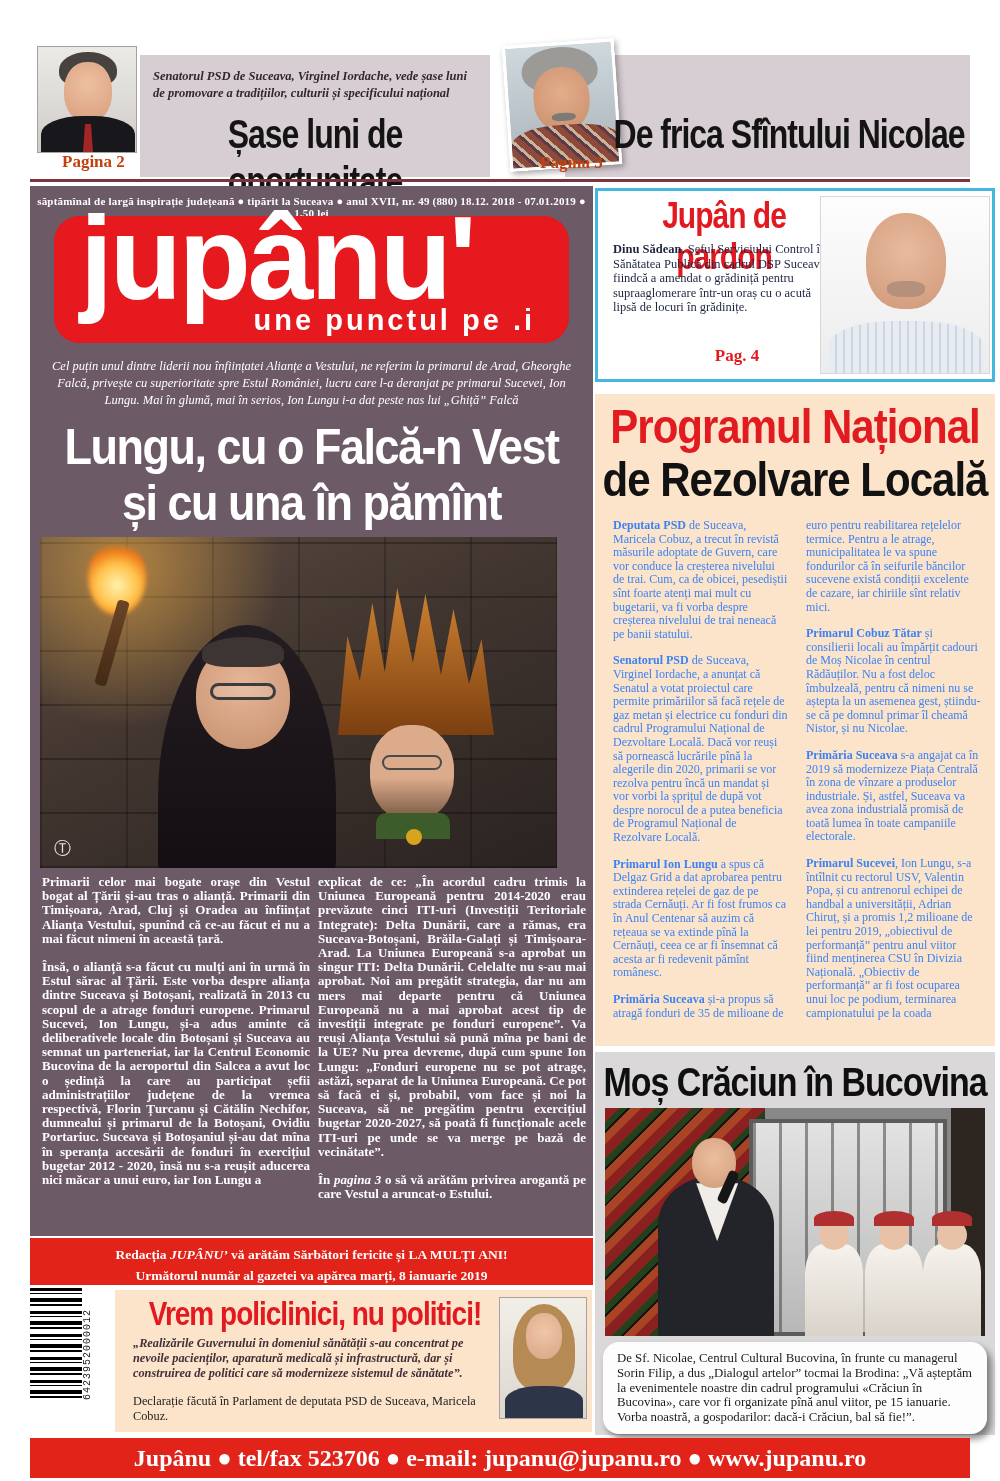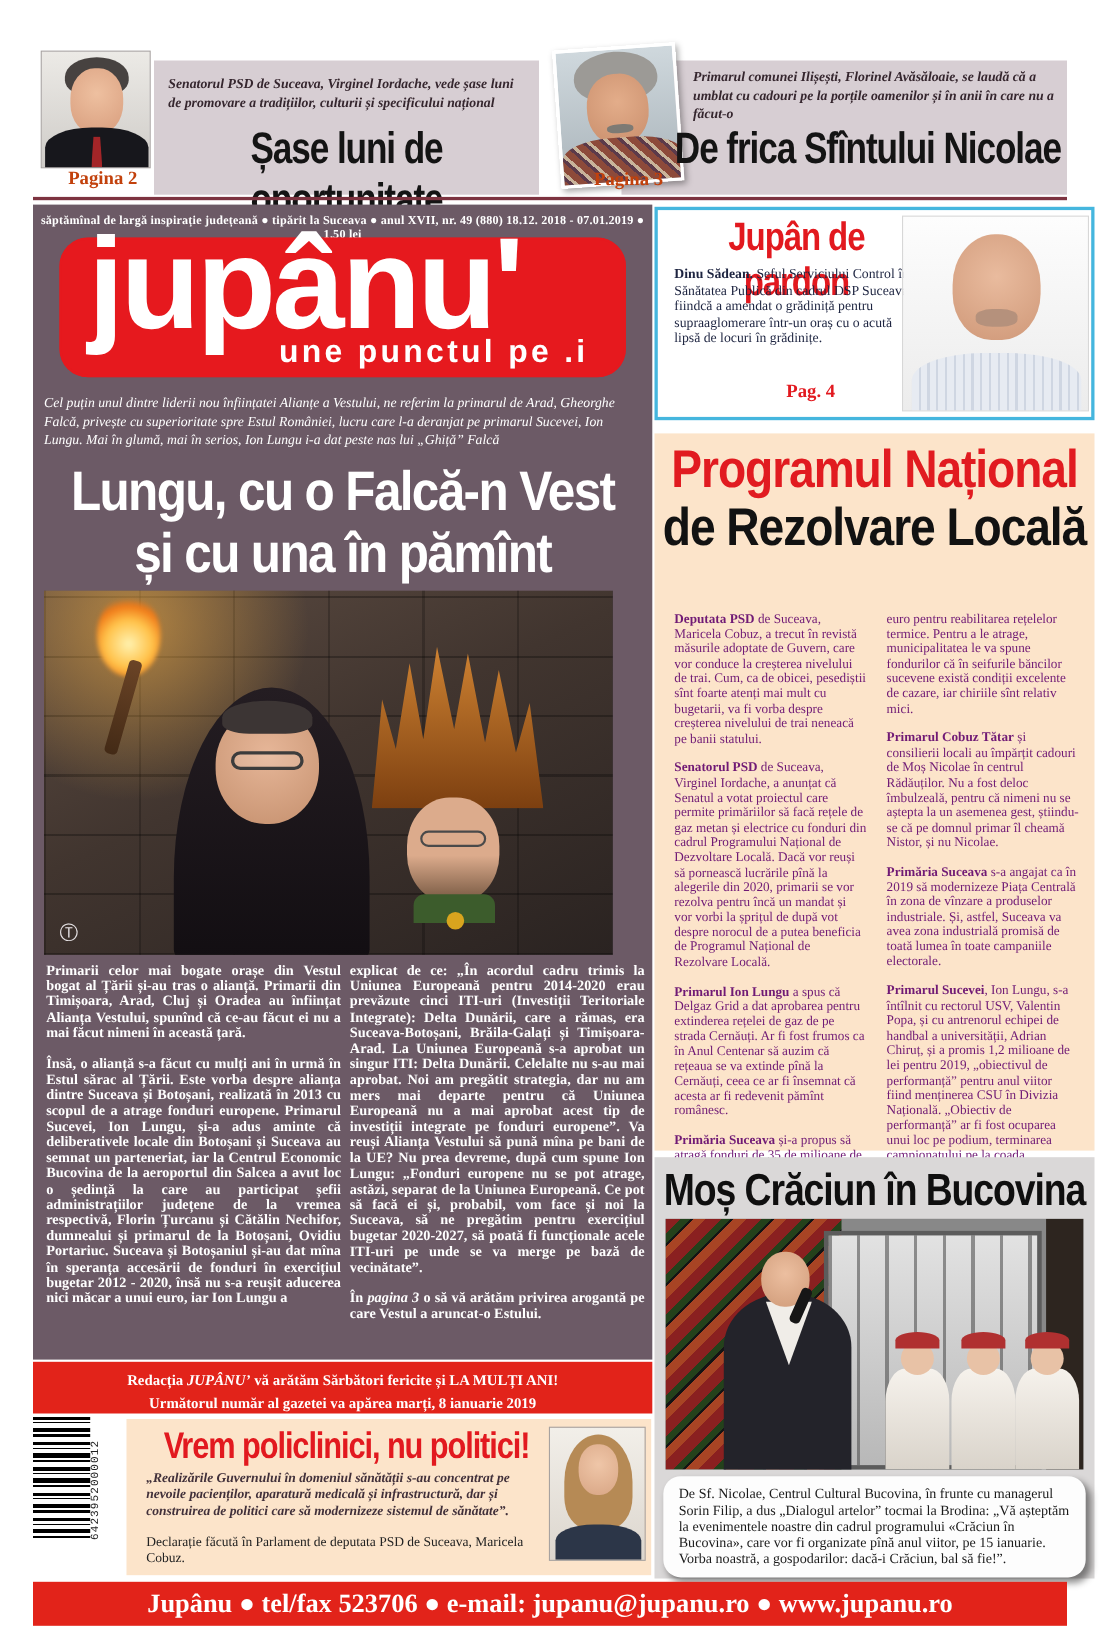--- a/index.html
+++ b/index.html
@@ -45,21 +45,21 @@
   .p-cobuz .hair { top:6px; left:13px; width:62px; height:86px; background:#b68a55; border-radius:50% 50% 34% 34%; }
   .p-cobuz .face { top:15px; left:26px; width:36px; height:46px; background:radial-gradient(circle at 50% 40%, #efc6a8, #d8a584); border-radius:46%; }
   .p-cobuz .torso { bottom:0; left:5px; width:78px; height:32px; background:#2c3648; border-radius:45% 45% 0 0; }
 
   
   .main-block { left:30px; top:186px; width:563px; height:1050px; background:#6c5a66;padding-left:12px; }
   .dateline { position:absolute; top:9px; left:0; width:100%; text-align:center; color:#fff; font-weight:700; font-size:11px; letter-spacing:0.2px; }
   .logo-box { position:absolute; left:24px; top:30px; width:515px; height:127px; background:#e6191e; border-radius:26px; box-shadow:inset 0 0 0 2px #e6191e; }
   .logo-text { position:absolute; left:26px; top:-26px; font-family:"Liberation Sans",sans-serif; font-weight:700; font-size:118px; letter-spacing:-3px; color:#fff; }
   .logo-tagline { position:absolute; right:34px; bottom:6px; font-family:"Liberation Sans",sans-serif; font-weight:700; font-size:29px; letter-spacing:3px; color:#fff;margin-left:42px; }
-  .intro { position:absolute; top:172px; left:10px; width:543px; color:#fff; font-style:italic; font-size:12.5px; line-height:1.35; }
+  .intro { position:absolute; top:172px; left:10px; width:543px; text-align:center; color:#fff; font-style:italic; font-size:12.5px; line-height:1.35; }
   .main-headline { position:absolute; left:0; width:100%; text-align:center; color:#fff; font-size:45px; letter-spacing:-1.5px; transform:scaleY(1.12); transform-origin:top center; }
   .mh1 { top:232px; }
   .mh2 { top:288px; }
 
   
   .hero { position:absolute; left:10px; top:351px; width:517px; height:331px; overflow:hidden;
     background:
       radial-gradient(circle at 16% 10%, rgba(255,184,70,.55), transparent 30%),
       repeating-linear-gradient(0deg, rgba(0,0,0,.28) 0 2px, transparent 2px 54px),
       repeating-linear-gradient(90deg, rgba(0,0,0,.22) 0 2px, transparent 2px 86px),
@@ -91,21 +91,21 @@
 
   
   .pardon-box { left:595px; top:188px; width:400px; height:194px; background:#ffffff; border:3px solid #45b6de; }
   .pardon-title { left:613px; top:196px; width:222px; text-align:center; color:#e2191f; font-size:30px; transform:scaleY(1.2); transform-origin:top center; }
   .pardon-body { left:613px; top:242px; width:224px; font-size:12.5px; line-height:14.6px; color:#1d2440; }
   .pardon-ref { left:637px; top:346px; width:200px; text-align:center; color:#e2191f; font-weight:700; font-size:17px; }
 
   .prog-box { left:595px; top:394px; width:400px; height:652px; background:#fce4ca; }
   .prog-title-red { left:595px; top:399px; width:400px; text-align:center; color:#e11b20; font-size:42px; transform:scaleY(1.15); transform-origin:top center; }
   .prog-title-black { left:595px; top:452px; width:400px; text-align:center; color:#121212; font-size:42px; transform:scaleY(1.15); transform-origin:top center; }
-  .prog-body { left:613px; top:556px; width:368px; height:508px; column-count:2; column-gap:18px; font-size:12px; line-height:13.6px; color:#701a75; overflow:hidden; }
+  .prog-body { left:613px; top:519px; width:368px; height:508px; column-count:2; column-gap:18px; font-size:12px; line-height:13.6px; color:#3b82f6; overflow:hidden; }
   .prog-body p { margin-bottom:13px; }
 
   .mos-box { left:595px; top:1052px; width:400px; height:383px; background:#dad8d8; }
   .mos-title { left:595px; top:1059px; width:400px; text-align:center; color:#0f0f0f; font-size:34px; transform:scaleY(1.2); transform-origin:top center; }
   .mos-photo { left:605px; top:1108px; width:380px; height:228px; overflow:hidden; background:#888; }
   .mos-photo > div { position:absolute; }
   .tapestry { left:0; top:0; width:42%; height:100%; background:repeating-linear-gradient(135deg,#8a2020 0 10px,#24411b 10px 16px,#141414 16px 18px,#a84424 18px 26px); }
   .door { left:38%; top:5%; width:52%; height:95%; background:repeating-linear-gradient(90deg, rgba(70,70,70,.55) 0 3px, transparent 3px 26px), linear-gradient(#e2e2e2,#b8b8b8); border:4px solid #5c5c5c; }
   .doorframe { right:0; top:0; width:9%; height:100%; background:#2d251f; }
   .mos-man-body { left:14%; top:30%; width:116px; height:162px; background:#23232a; border-radius:48% 48% 0 0 / 30% 30% 0 0; }
@@ -146,21 +146,20 @@
   <div class="abs cond teaser-headline t1-headline">Șase luni de oportunitate</div>
   <div class="abs page-label t1-label">Pagina 2</div>
 
   <div class="abs teaser-box t2-box"></div>
   <div class="portrait p-avasaloaie">
     <div class="hair"></div>
     <div class="face"></div>
     <div class="mouth"></div>
     <div class="torso"></div>
   </div>
-  <div class="abs kicker t2-kicker">Primarul comunei Ilișești, Florinel Avăsăloaie, se laudă că a umblat cu cadouri pe la porțile oamenilor și în anii în care nu a făcut-o</div>
   <div class="abs cond teaser-headline t2-headline">De frica Sfîntului Nicolae</div>
   <div class="abs page-label t2-label">Pagina 3</div>
 
   <div class="abs divider"></div>
 
   <div class="abs main-block">
     <div class="dateline">săptămînal de largă inspirație județeană ● tipărit la Suceava ● anul XVII, nr. 49 (880) 18.12. 2018 - 07.01.2019 ● 1,50 lei</div>
     <div class="logo-box">
       <div class="logo-text">jupânu'</div>
       <div class="logo-tagline">une punctul pe .i</div>

